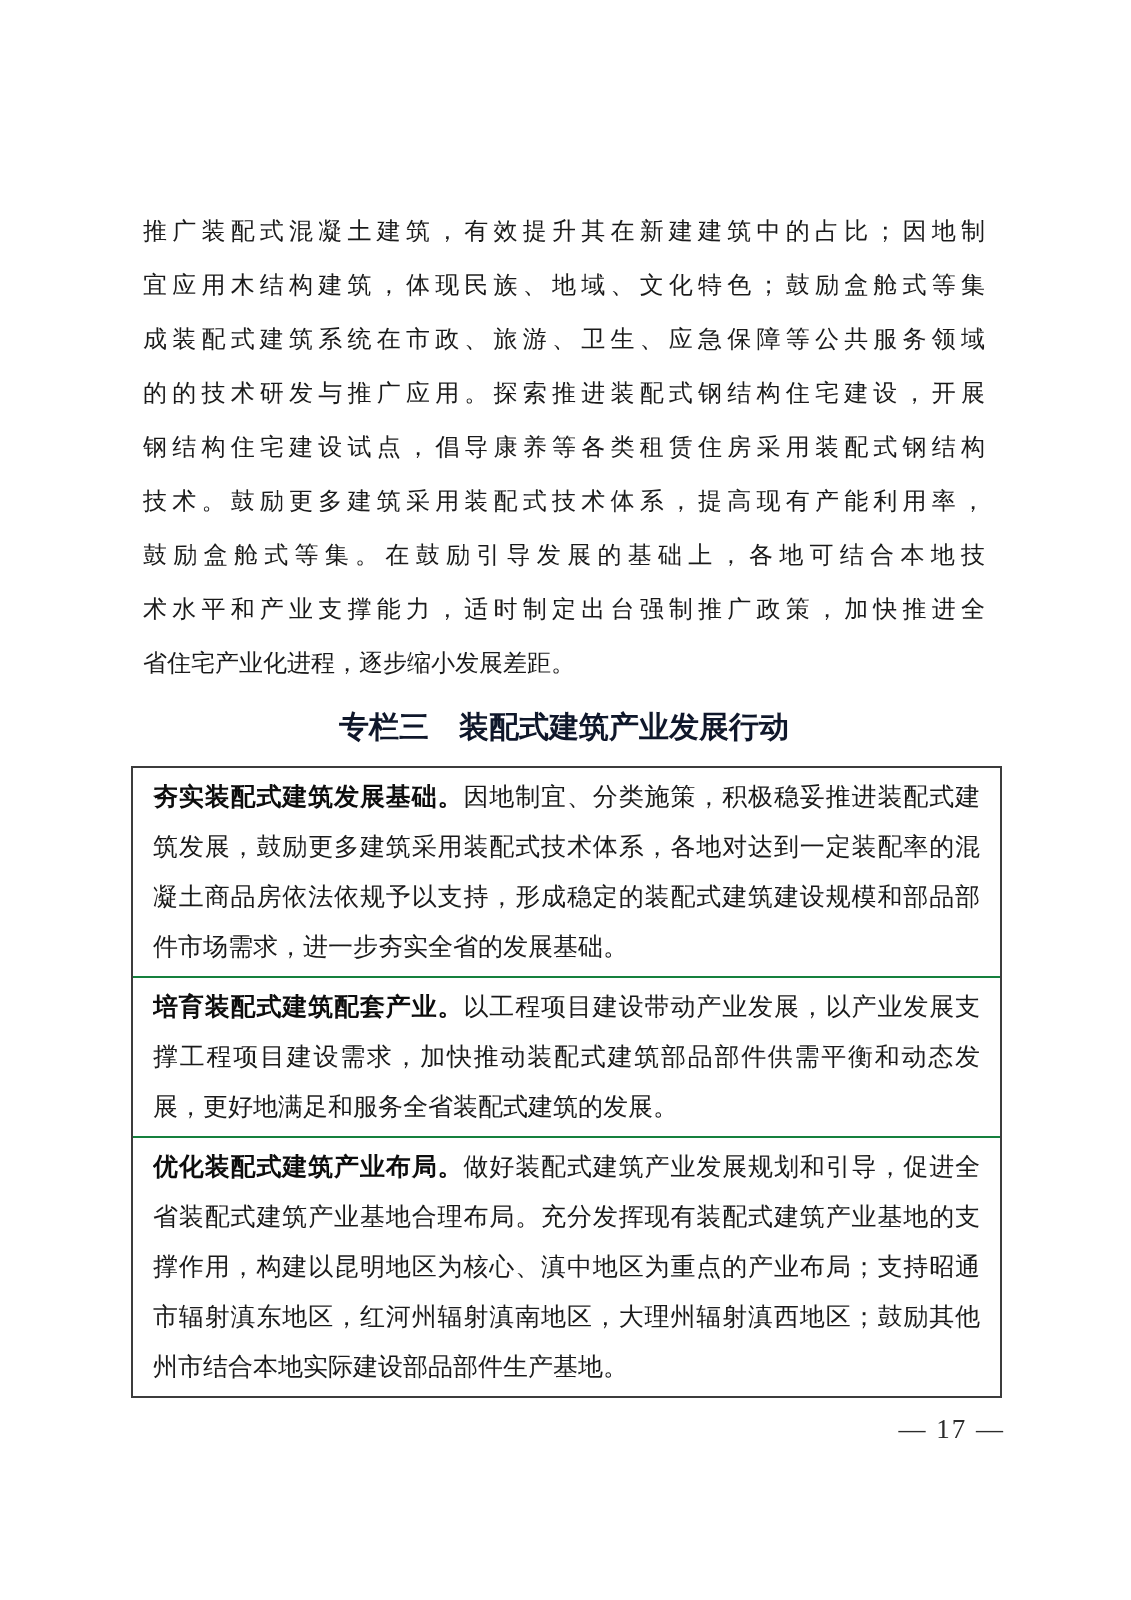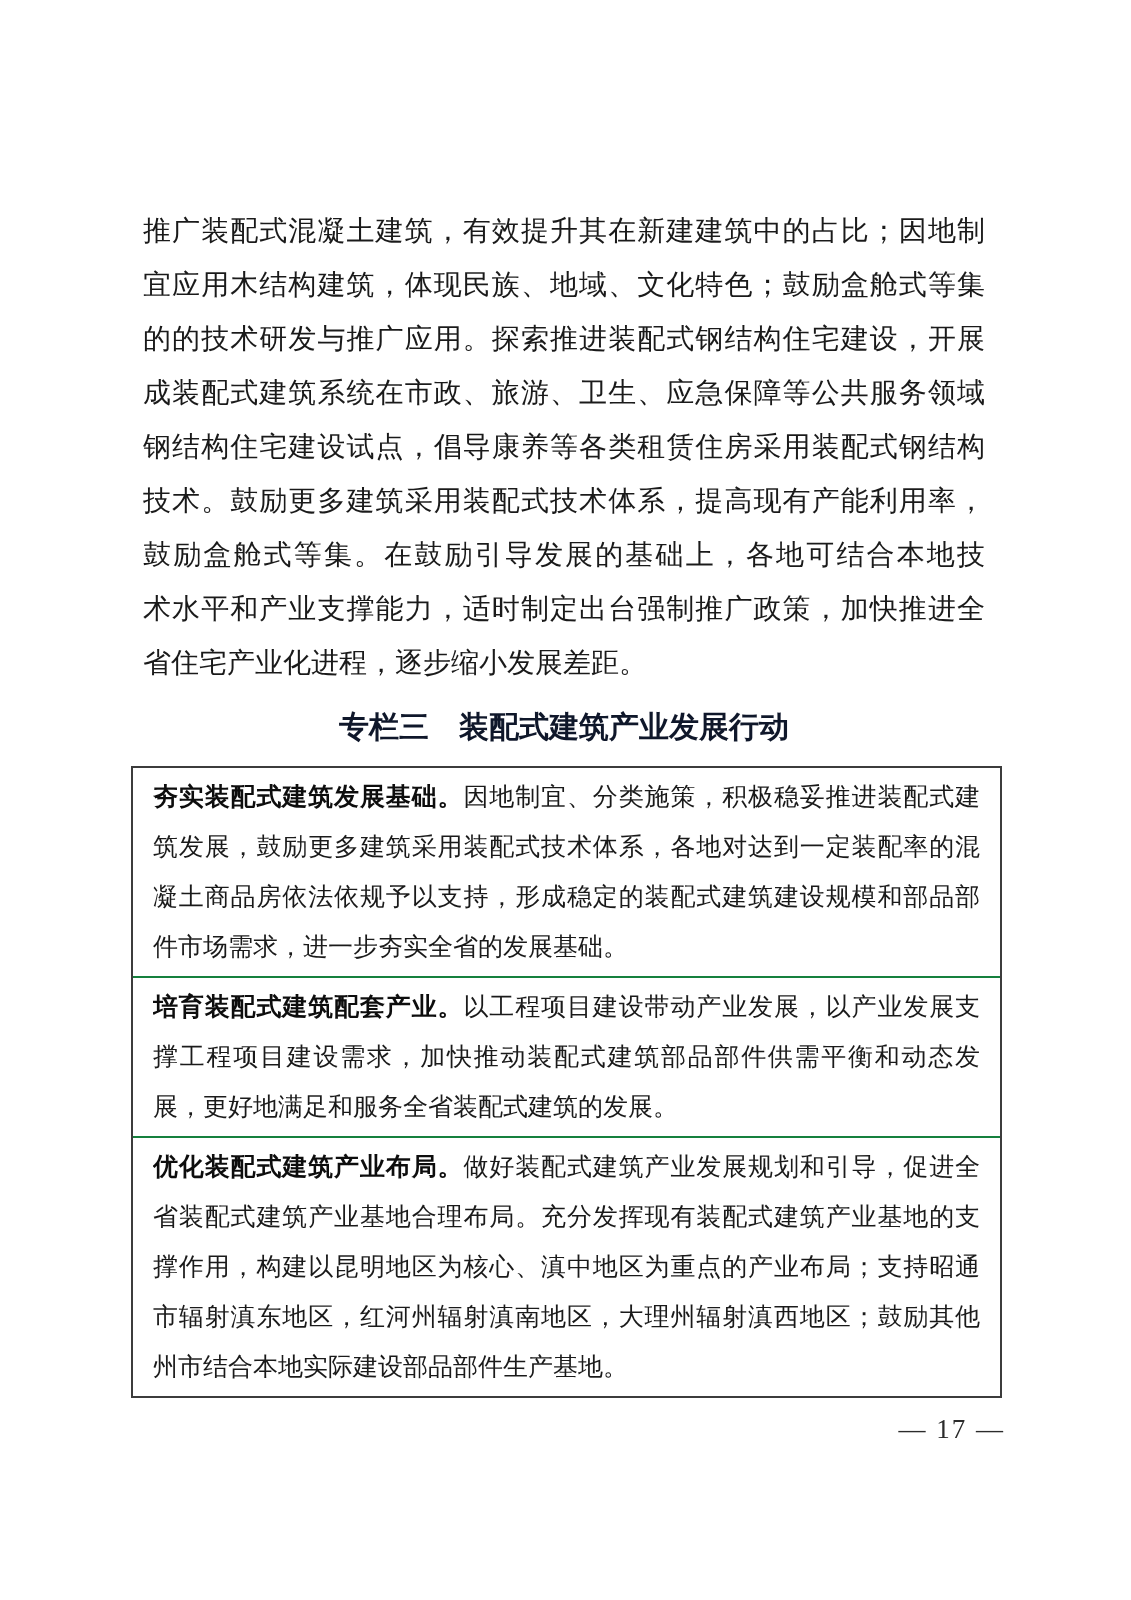--- a/index.html
+++ b/index.html
@@ -9,21 +9,21 @@
     margin:0 auto;
     background:#ffffff;
     overflow:hidden;
     font-family:"Liberation Serif","DejaVu Serif",serif;
     color:#1a1a1a;
   }
   
   .body-text{
     position:absolute;
     left:143px;top:204px;width:842px;
-    font-size:28px;line-height:54px;
+    font-size:24px;line-height:54px;
   }
   .bline{
     height:54px;
     text-align:justify;
     text-align-last:justify;
     text-justify:inter-character;
     white-space:nowrap;
     overflow:hidden;
   }
   .bline.last{
@@ -80,22 +80,22 @@
   }
 </style>
 </head>
 <body>
 
 <div class="page">
 
   <div class="body-text">
     <div class="bline">推广装配式混凝土建筑，有效提升其在新建建筑中的占比；因地制</div>
     <div class="bline">宜应用木结构建筑，体现民族、地域、文化特色；鼓励盒舱式等集</div>
+    <div class="bline">成装配式建筑系统在市政、旅游、卫生、应急保障等公共服务领域</div>
     <div class="bline">的的技术研发与推广应用。探索推进装配式钢结构住宅建设，开展</div>
-    <div class="bline">成装配式建筑系统在市政、旅游、卫生、应急保障等公共服务领域</div>
     <div class="bline">钢结构住宅建设试点，倡导康养等各类租赁住房采用装配式钢结构</div>
     <div class="bline">技术。鼓励更多建筑采用装配式技术体系，提高现有产能利用率，</div>
     <div class="bline">鼓励盒舱式等集。在鼓励引导发展的基础上，各地可结合本地技</div>
     <div class="bline">术水平和产业支撑能力，适时制定出台强制推广政策，加快推进全</div>
     <div class="bline last">省住宅产业化进程，逐步缩小发展差距。</div>
   </div>
 
   <div class="panel-heading">专栏三　装配式建筑产业发展行动</div>
 
   <div class="panel">

